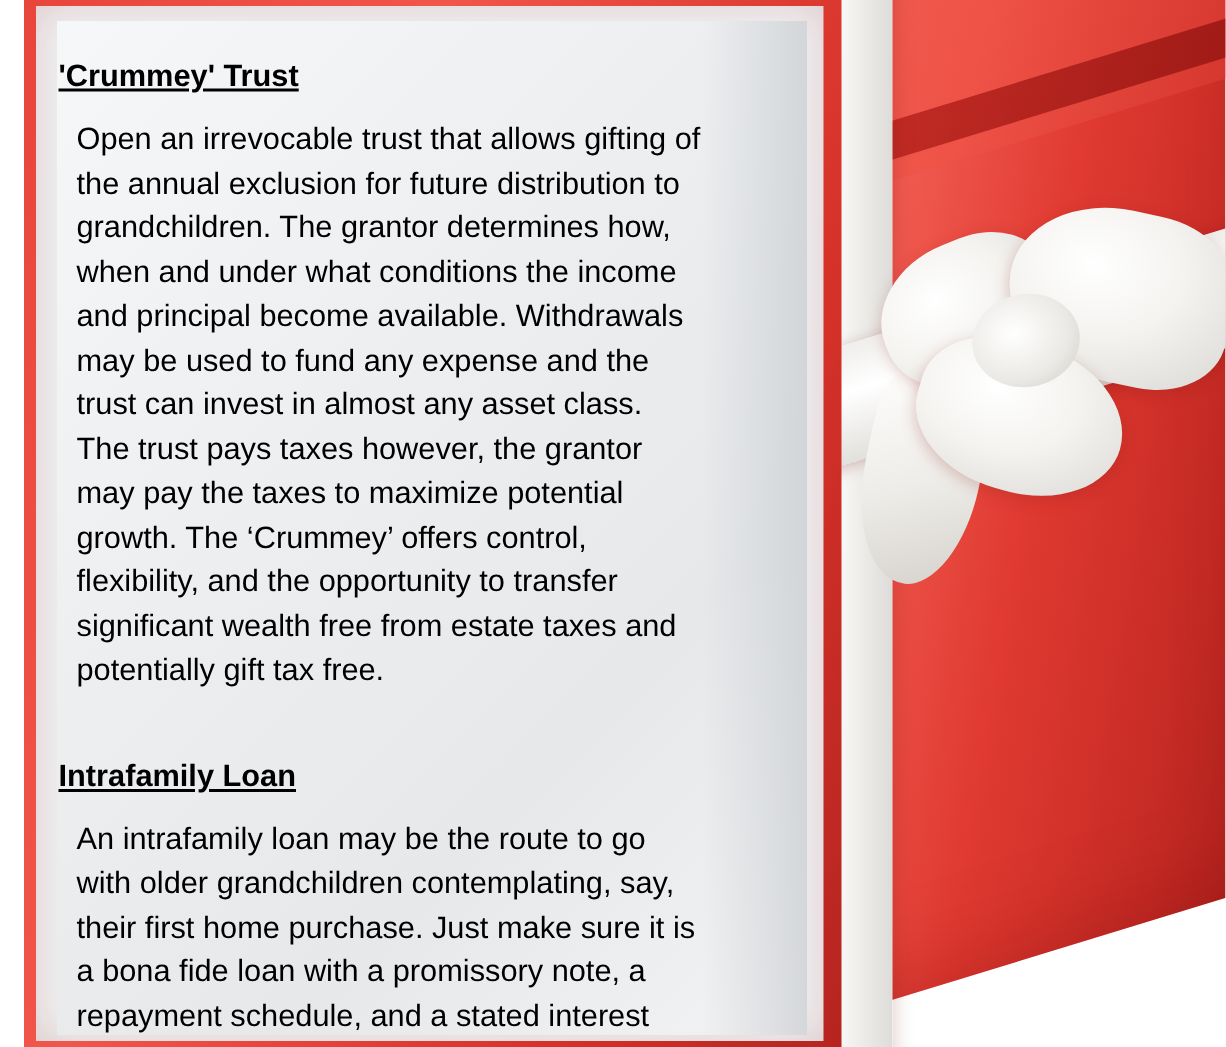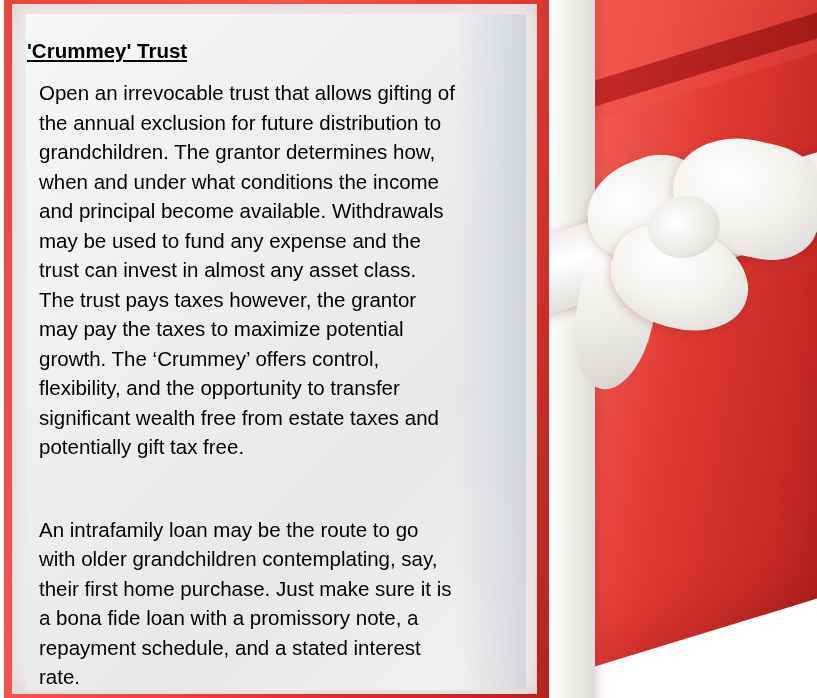--- a/index.html
+++ b/index.html
@@ -115,21 +115,21 @@
     left: 196px; top: 250px;
     width: 78px; height: 150px;
     background: linear-gradient(160deg, #ffffff 0%, #eeece8 55%, #d5d2cc 100%);
     border-radius: 30% 40% 45% 55%;
     transform: rotate(6deg) skewX(-6deg);
   }
 
   
   .card-outer {
     position: absolute;
-    left: 4px;
+    left: 16px;
     top: 0px;
     width: 545px;
     height: 698px;
     background: linear-gradient(110deg, #e8453b 0%, #f1564b 35%, #d63229 75%, #b62420 100%);
   }
   .card-inner-shadow {
     position: absolute;
     left: 8px;
     top: 4px;
     width: 525px;
@@ -198,17 +198,18 @@
 
   <div class="card-outer">
     <div class="card-inner-shadow">
       <div class="card-paper"></div>
     </div>
 
     <div class="content">
       <div class="heading">'Crummey' Trust</div>
       <div class="para">Open an irrevocable trust that allows gifting of the annual exclusion for future distribution to grandchildren. The grantor determines how, when and under what conditions the income and principal become available. Withdrawals may be used to fund any expense and the trust can invest in almost any asset class. The trust pays taxes however, the grantor may pay the taxes to maximize potential growth. The ‘Crummey’ offers control, flexibility, and the opportunity to transfer significant wealth free from estate taxes and potentially gift tax free.</div>
       <div class="gap"></div>
+      <div class="heading">Intrafamily Loan</div>
       <div class="para">An intrafamily loan may be the route to go with older grandchildren contemplating, say, their first home purchase. Just make sure it is a bona fide loan with a promissory note, a repayment schedule, and a stated interest rate.</div>
     </div>
   </div>
 
 </div>
 
 </body></html>

